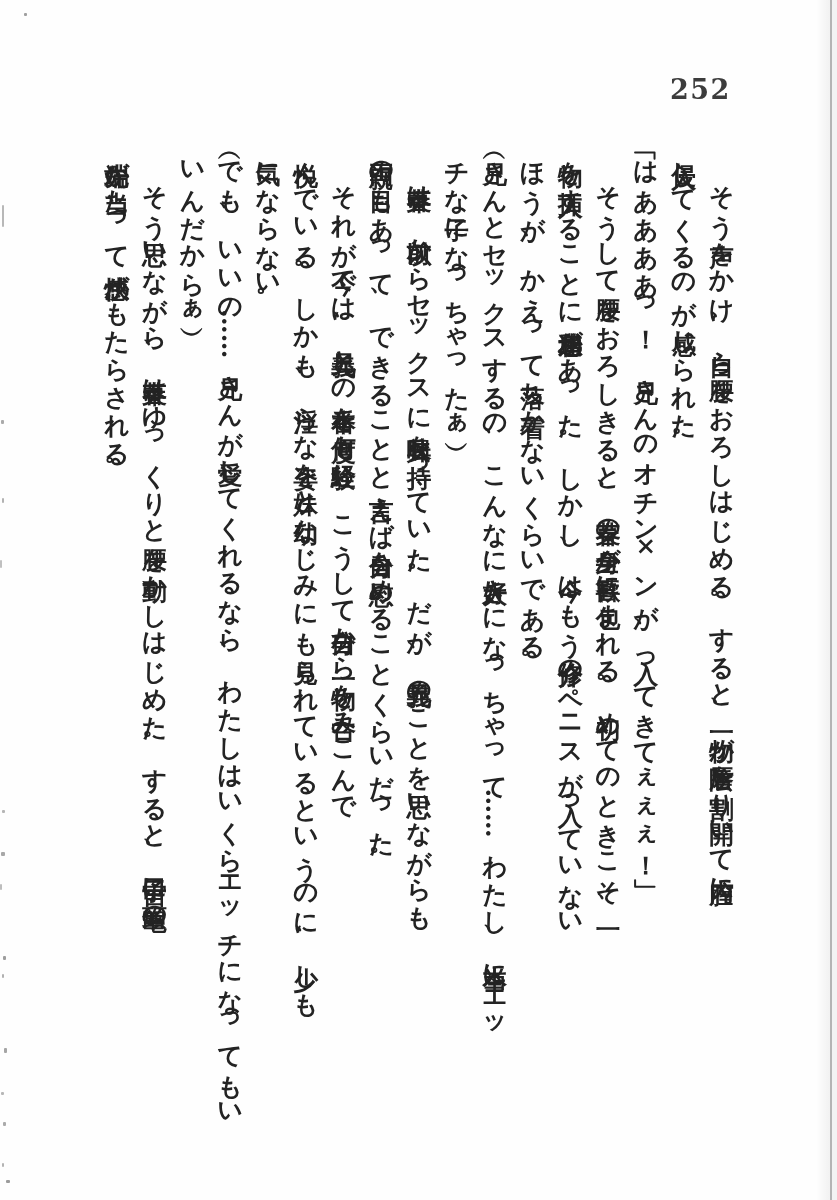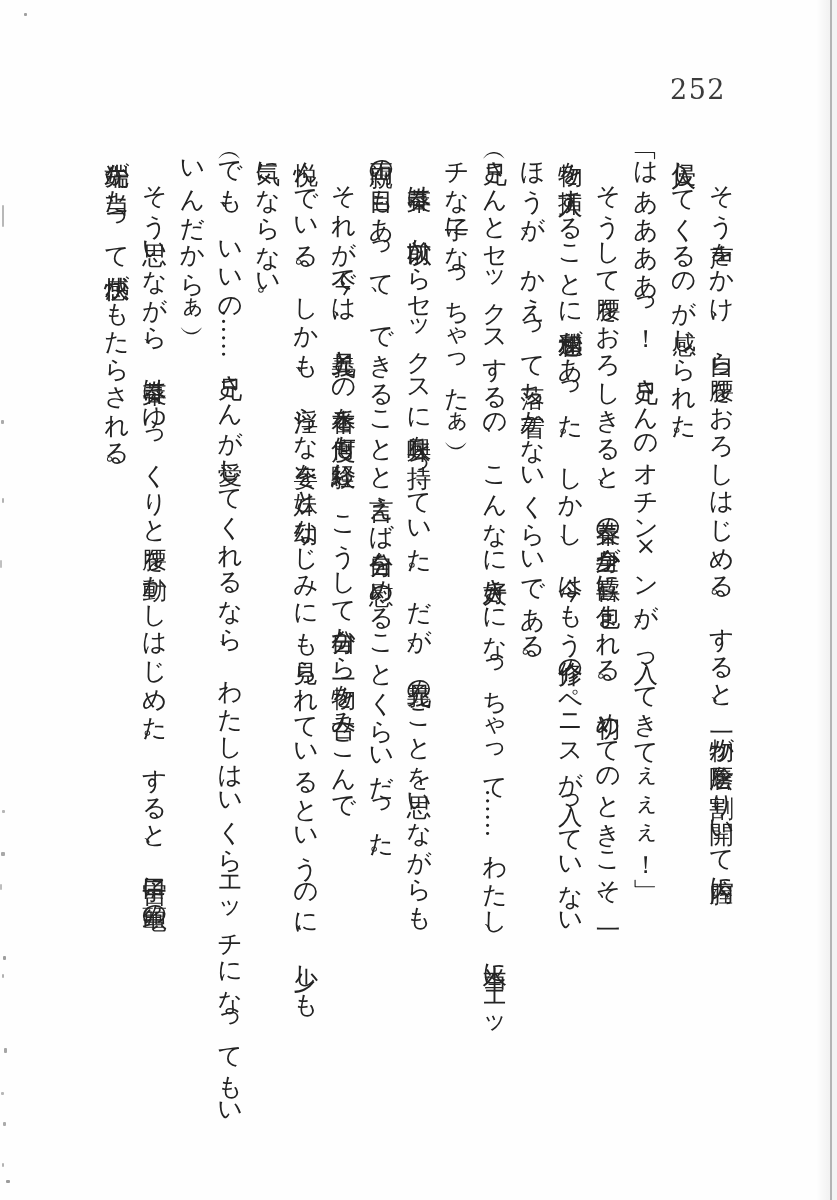--- a/index.html
+++ b/index.html
@@ -12,20 +12,21 @@
     background: #ffffff;
     overflow: hidden;
     font-family: "DejaVu Serif", "Liberation Serif", serif;
   }
   .page {
     position: relative;
     width: 837px;
     height: 1200px;
     background: #fefefe;
     overflow: hidden;
+    font-weight: bold;
   }
   .page-number {
     position: absolute;
     left: 670px;
     top: 74px;
     font-size: 27px;
     letter-spacing: 1.5px;
     color: #3c3c3c;
   }
   .text-block {

